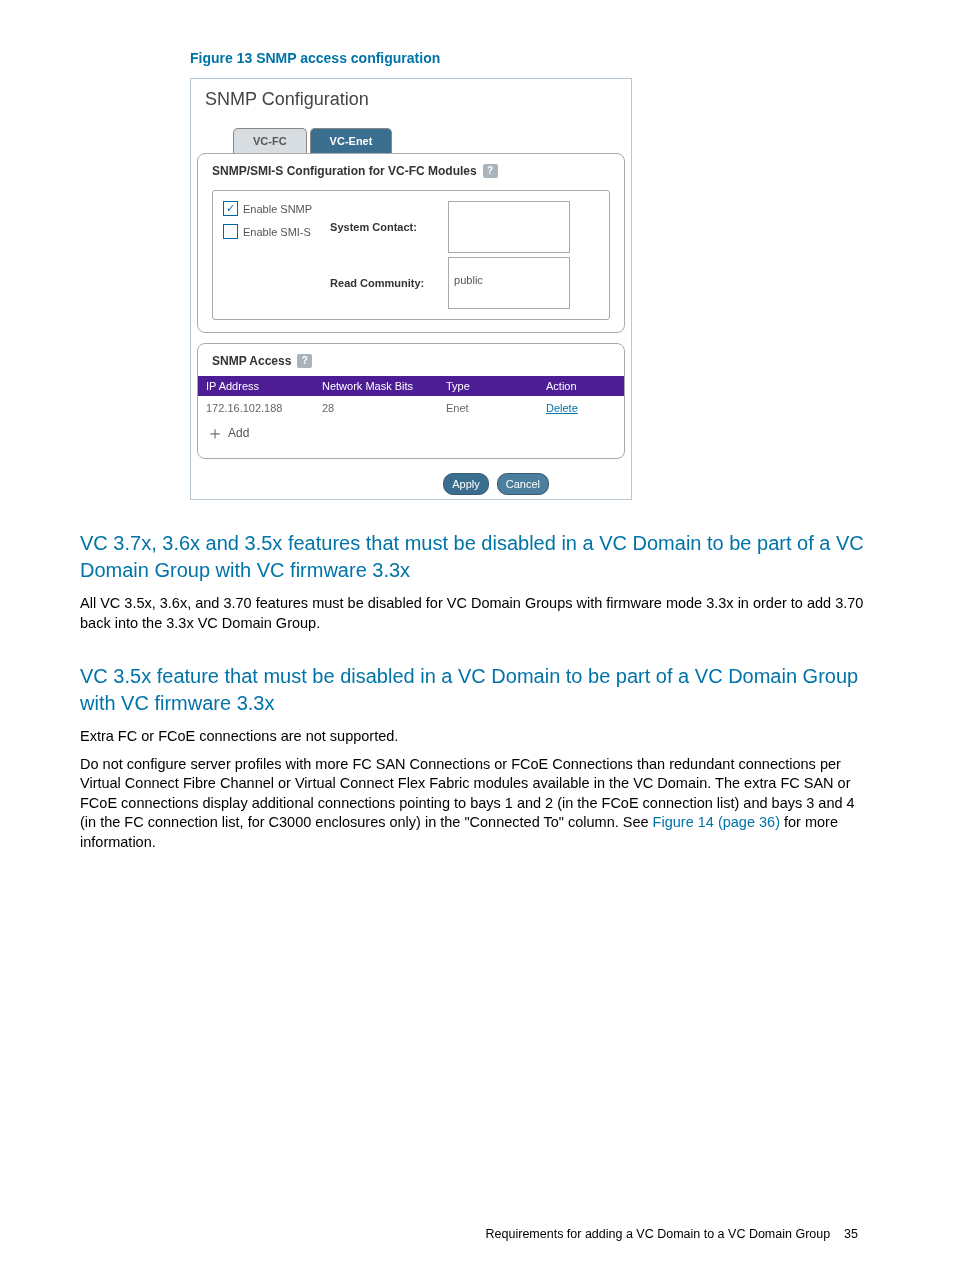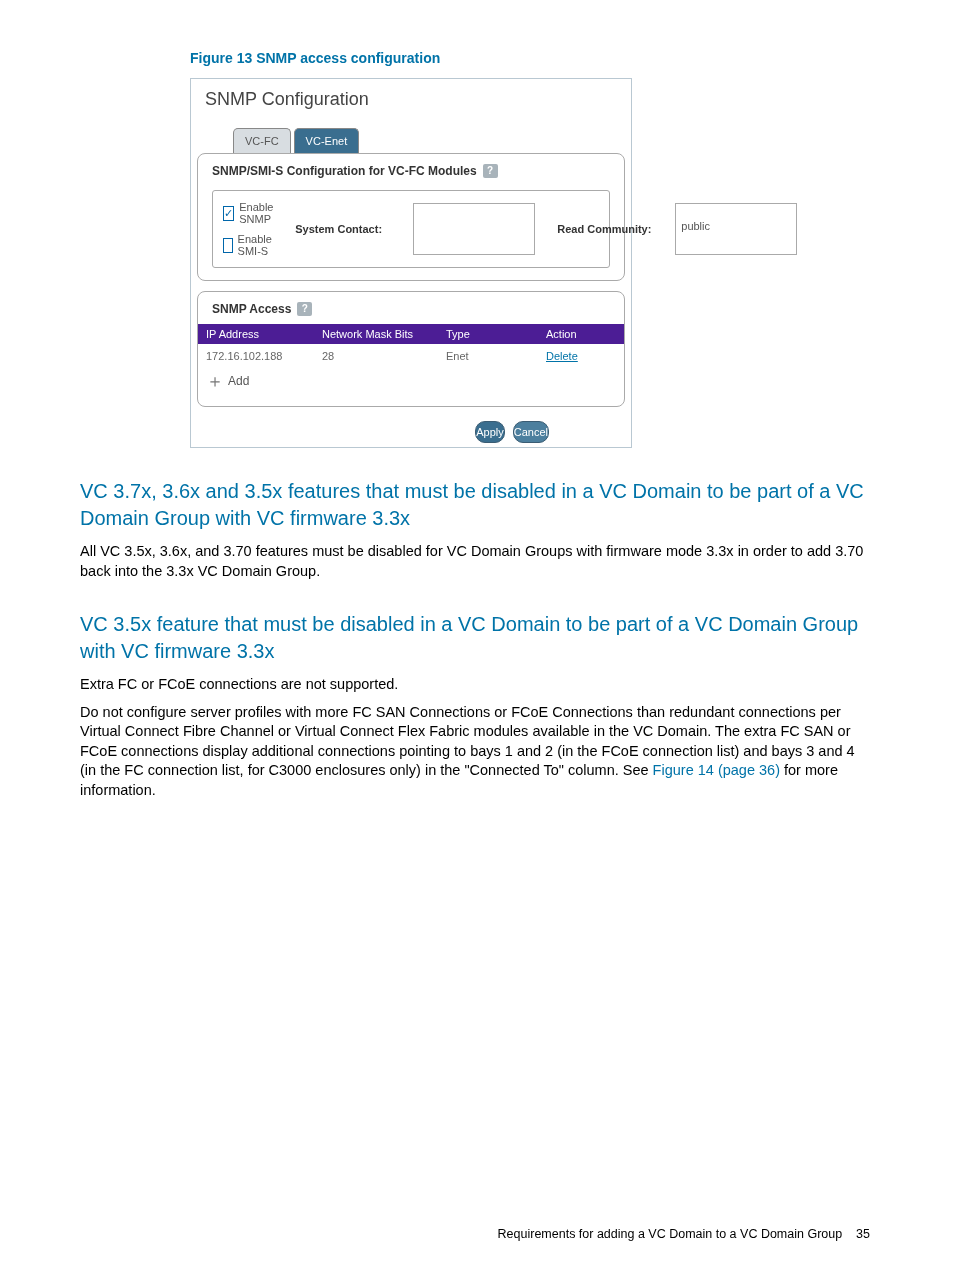--- a/index.html
+++ b/index.html
@@ -35,29 +35,30 @@
   .ss-title {
     font-size: 18px;
     color: #444;
     padding: 10px 14px 18px 14px;
   }
   .tabs-row {
     margin-left: 42px;
     display: flex;
   }
   .tab {
-    padding: 6px 11px;
+    padding: 6px 19px;
     font-size: 11px;
     border: 1px solid #888;
     border-bottom: none;
     border-top-left-radius: 5px;
     border-top-right-radius: 5px;
     margin-right: 3px;
     background: #d8dde1;
     color: #555;
+    font-weight: bold;
   }
   .tab.active {
     background: #3a6e8f;
     color: #fff;
   }
   .panel {
     border: 1px solid #aaa;
     margin: 0 6px 10px 6px;
     border-radius: 8px;
     padding-bottom: 8px;
@@ -95,21 +96,21 @@
   .check-row { display: flex; align-items: center; gap: 5px; }
   .cb {
     width: 13px; height: 13px;
     border: 1px solid #0066aa;
     display: inline-flex;
     align-items: center;
     justify-content: center;
     font-size: 11px;
     color: #0066aa;
   }
-  .fields { display: flex; gap: 22px; }
+  .fields { display: flex; flex-direction: column; gap: 4px; }
   .field-row { display: flex; align-items: center; gap: 8px; }
   .field-row label { font-weight: bold; width: 110px; color: #333; }
   .field-input {
     border: 1px solid #aaa;
     width: 110px; height: 18px;
     padding: 16px 5px;
     font-size: 11px;
     color: #555;
   }
   .access-header {
@@ -141,21 +142,21 @@
   .plus { font-size: 18px; line-height: 14px; color: #777; }
   .btn-row {
     display: flex;
     justify-content: flex-end;
     gap: 8px;
     margin: 14px 12px 4px 0;
     padding-right: 70px;
   }
   .btn {
     border-radius: 10px;
-    padding: 4px 0;
+    padding: 4px 8px;
     font-size: 11px;
     color: #fff;
     border: 1px solid #3a5c73;
   }
   .btn-apply { background: #3a6e8f; }
   .btn-cancel { background: #4c7f9e; }
   
   .h-blue {
     color: #0073a8;
     font-size: 20px;
@@ -167,21 +168,21 @@
     font-size: 14.5px;
     line-height: 1.35;
     margin: 0 0 8px 0;
     color: #000;
   }
   .indent { }
   .link { color: #0073a8; }
   .footer {
     position: absolute;
     bottom: 30px;
-    right: 84px;
+    right: 96px;
     font-size: 12.5px;
     color: #000;
   }
 </style>
 </head>
 <body>
 
 <div class="page">
 
   <div class="figure-caption">Figure 13 SNMP access configuration</div>

